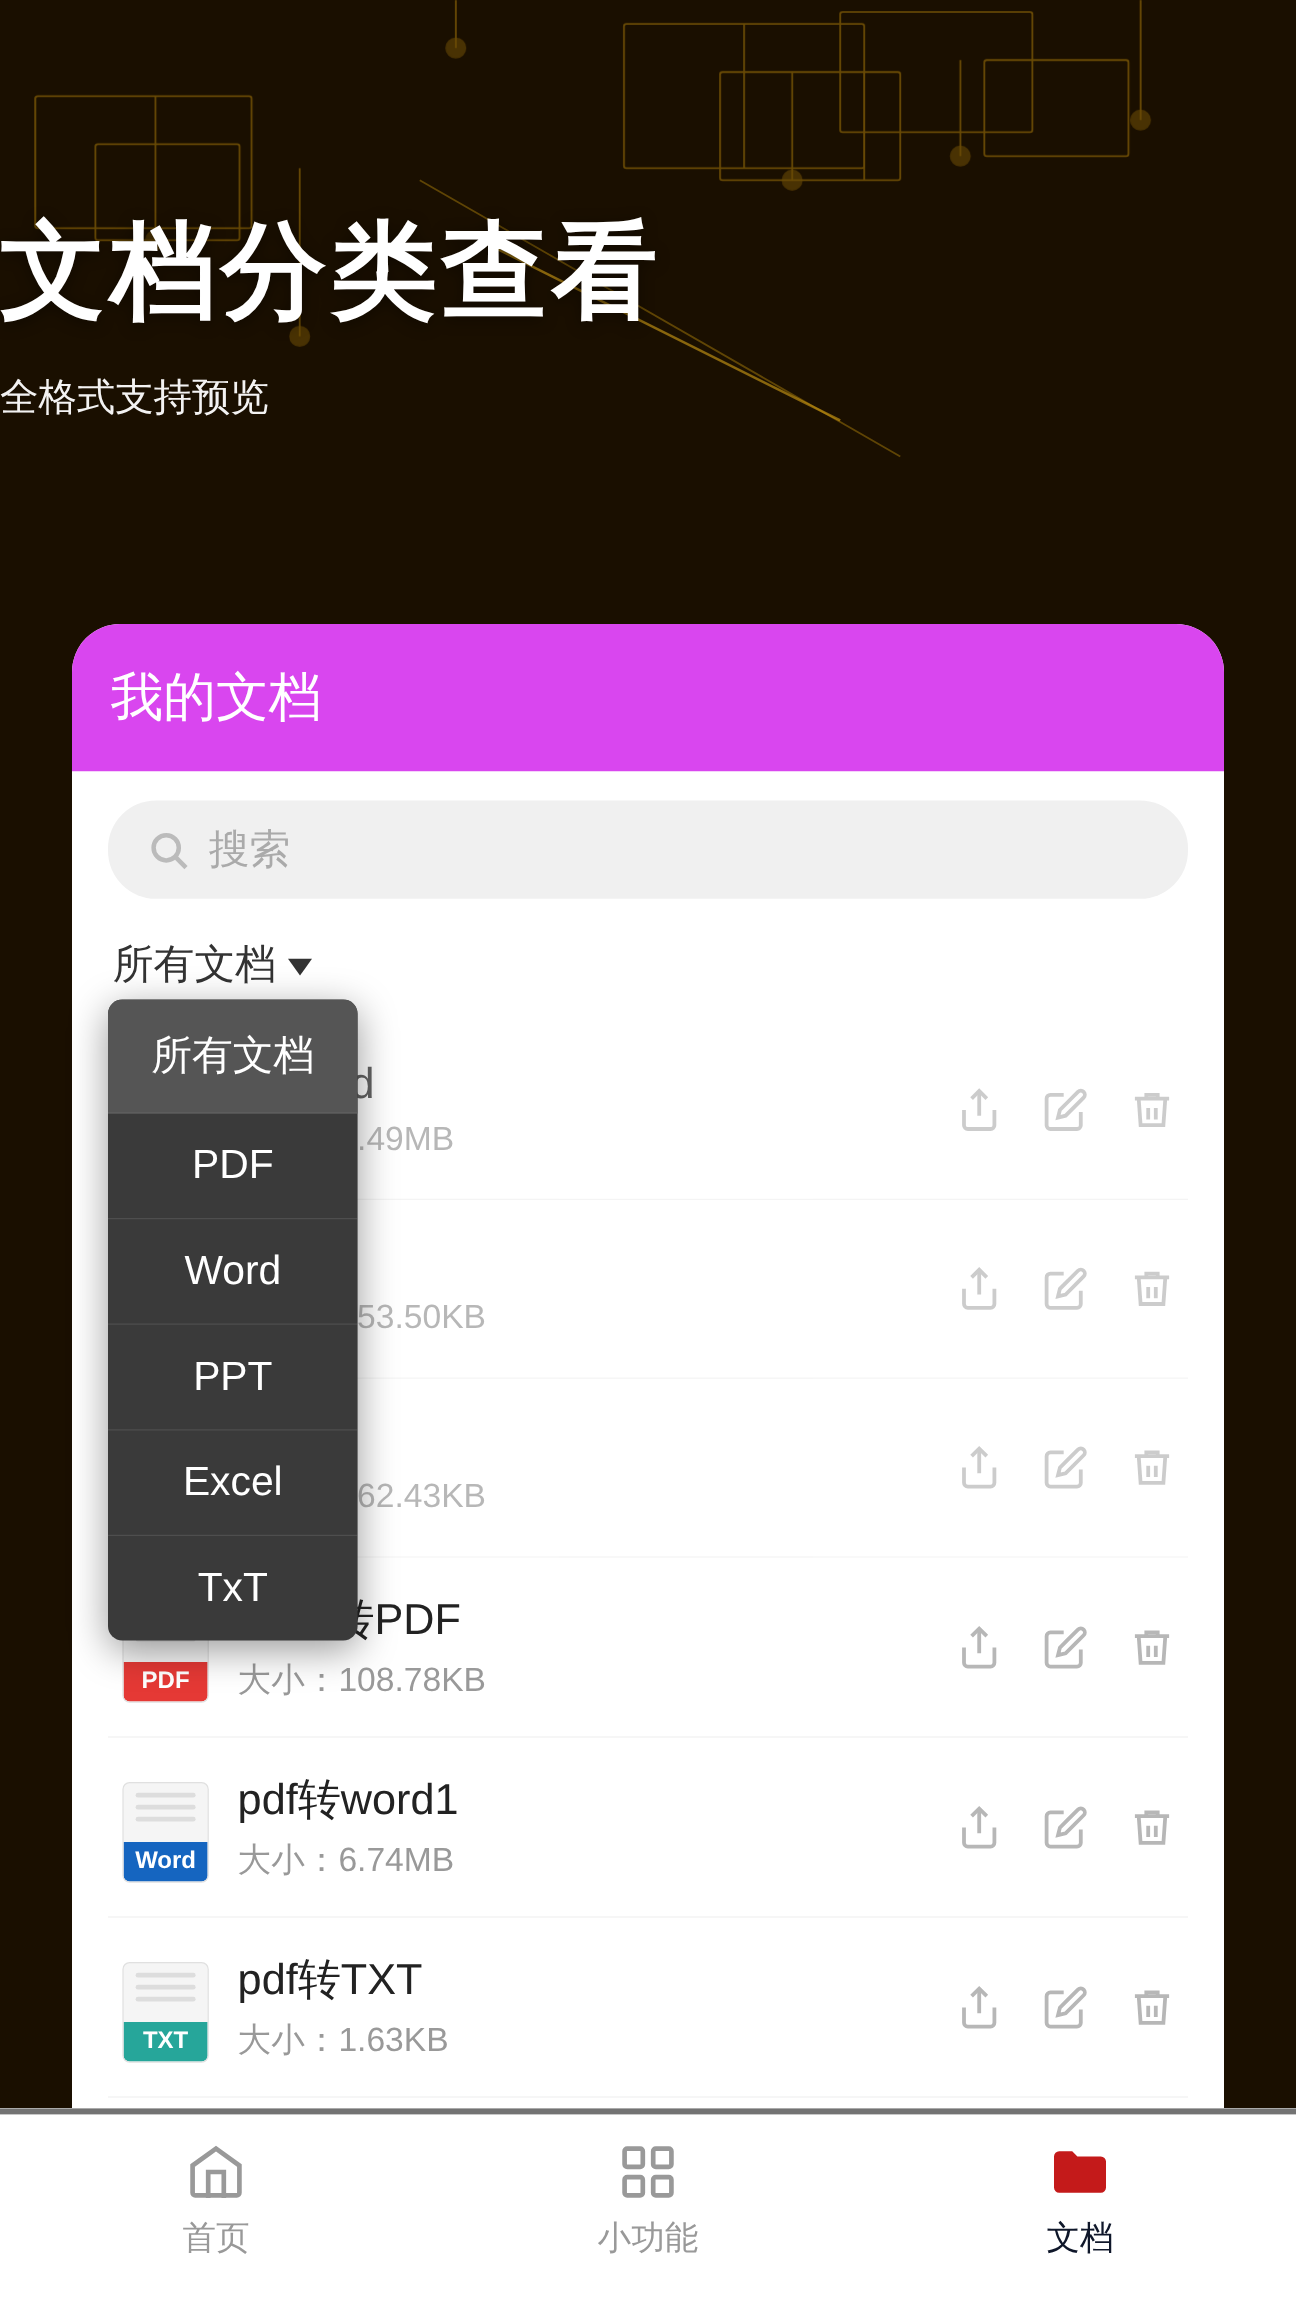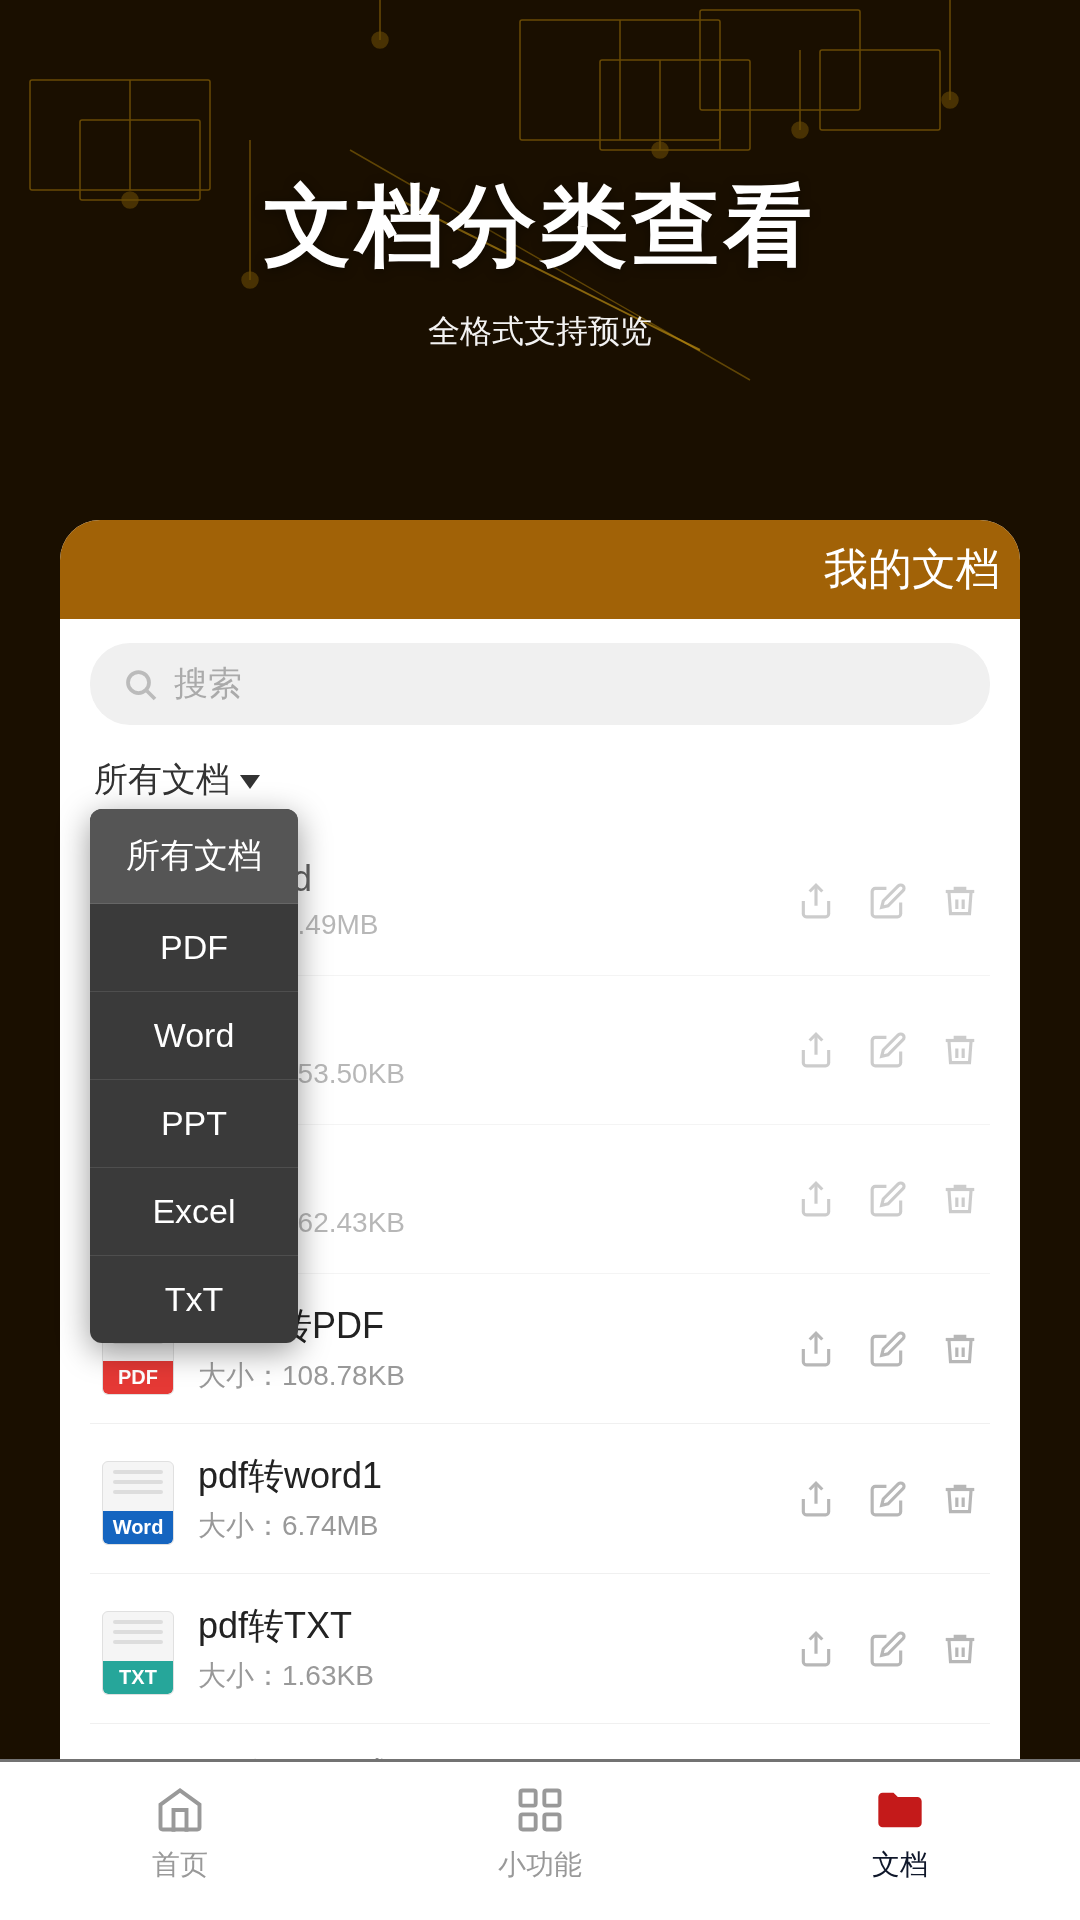--- a/index.html
+++ b/index.html
@@ -25,21 +25,20 @@
     .bg-pattern svg {
       width: 100%; height: 100%;
     }
 
     
     .hero {
       position: relative;
       height: 520px;
       display: flex;
       flex-direction: column;
-      align-items: center;
       justify-content: center;
       z-index: 1;
     }
 
     .hero-title {
       font-size: 88px;
       font-weight: 700;
       color: #fff;
       letter-spacing: 4px;
       text-shadow: 0 2px 12px rgba(0,0,0,0.4);
@@ -58,24 +57,24 @@
       position: relative;
       z-index: 2;
       margin: 0 60px;
       background: #fff;
       border-radius: 40px;
       overflow: visible;
       min-height: 1280px;
     }
 
     .card-header {
-      background: #a16207;
+      background: #d946ef;
       border-radius: 40px 40px 0 0;
-      padding: 20px;
-      text-align: right;
+      padding: 32px;
+      text-align: left;
     }
 
     .card-header-title {
       font-size: 44px;
       color: #fff;
       font-weight: 500;
     }
 
     .card-body {
       background: #fff;
@@ -274,21 +273,21 @@
     }
 
     
     .bottom-nav {
       position: fixed;
       bottom: 0;
       left: 0;
       right: 0;
       width: 1080px;
       background: #fff;
-      border-top: 3px solid #737373;
+      border-top: 5px solid #737373;
       display: flex;
       align-items: center;
       justify-content: space-around;
       padding: 20px 0 36px;
       z-index: 100;
     }
 
     .nav-item {
       display: flex;
       flex-direction: column;

